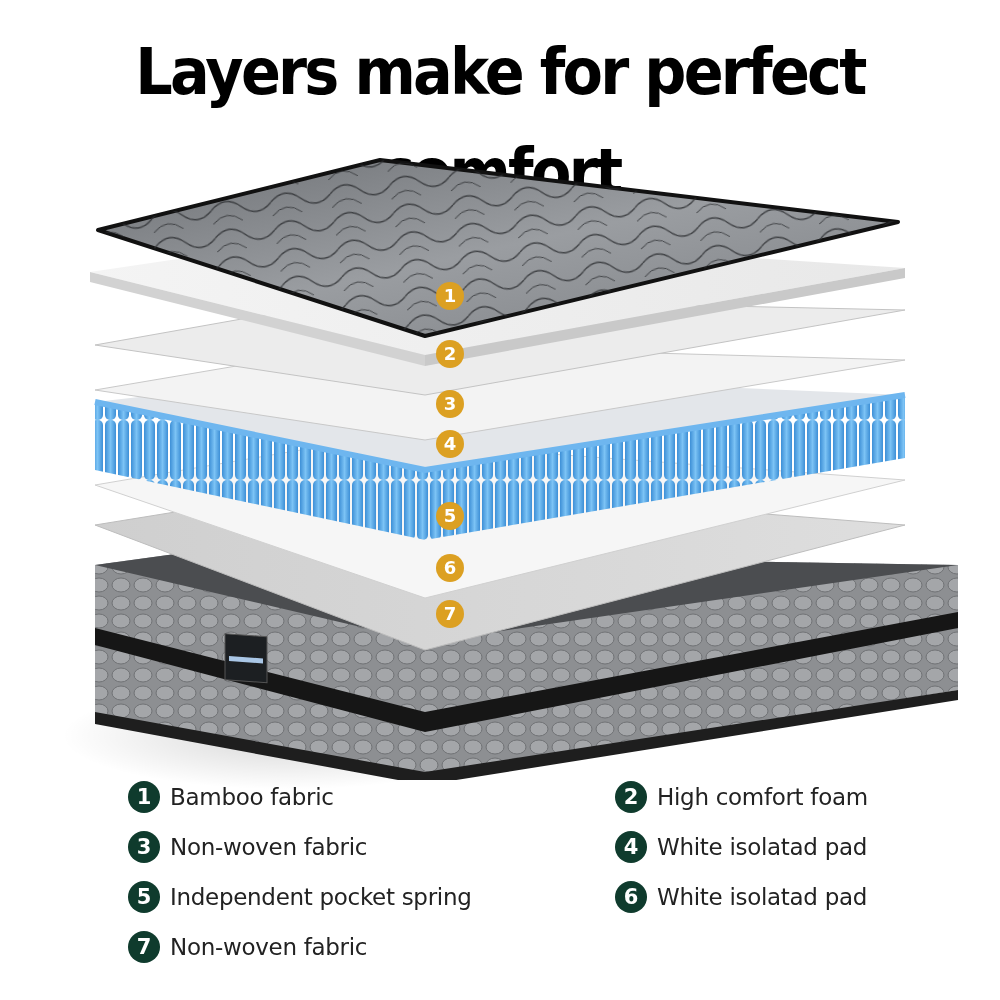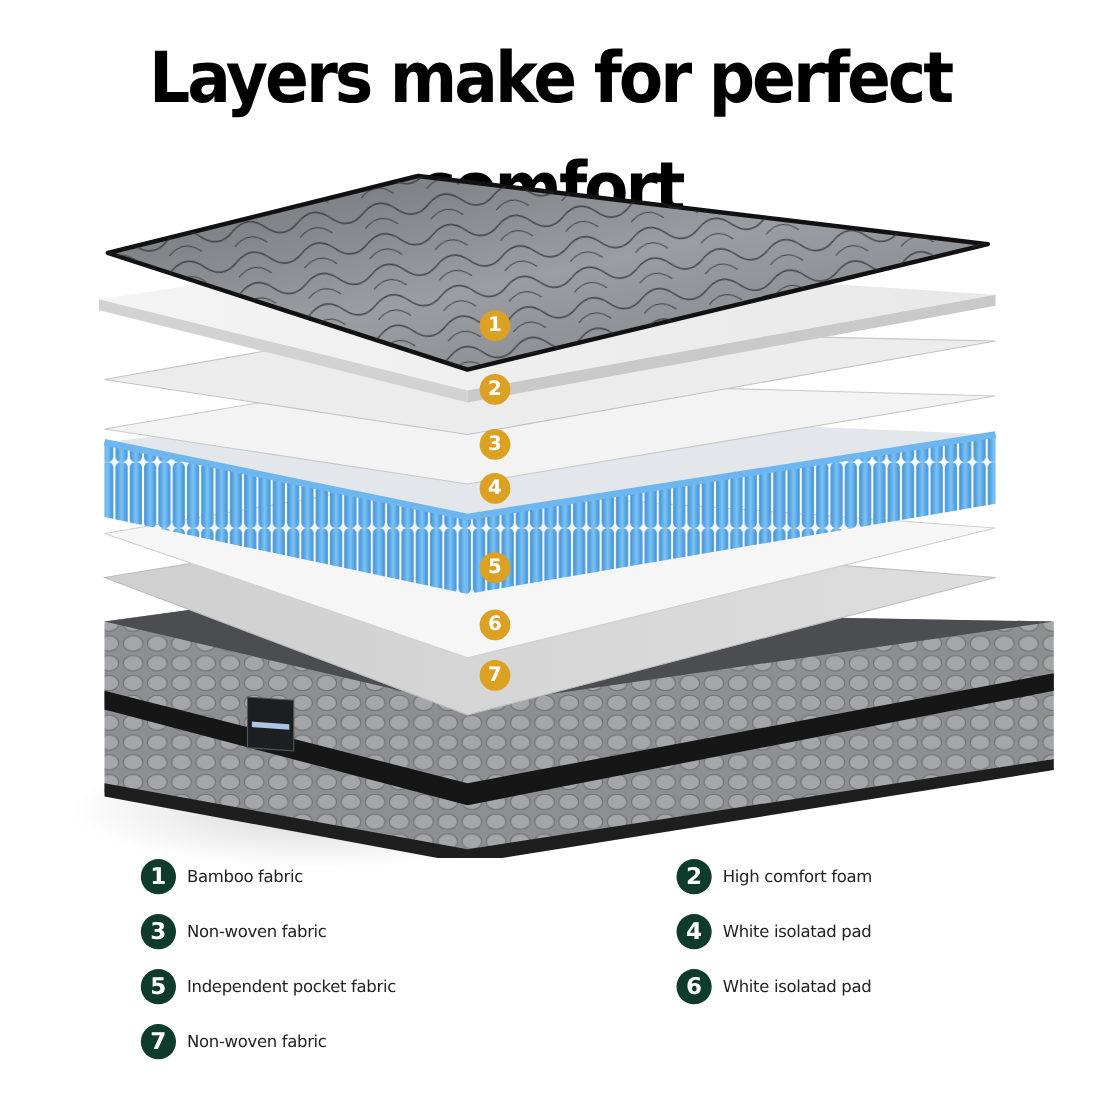--- a/index.html
+++ b/index.html
@@ -10,21 +10,21 @@
            letter-spacing: -3px; color: #000; line-height: 100px; transform: scaleX(0.92); }
   .illustration { position: absolute; left: 0; top: 0; width: 1000px; height: 780px; }
   .badge { position: absolute; width: 28px; height: 28px; border-radius: 50%;
            background: #dca022; color: #fff; font-family: "DejaVu Sans", sans-serif;
            font-weight: bold; font-size: 18px; line-height: 28px; text-align: center; }
   .legend { position: absolute; left: 0; top: 775px; width: 1000px; height: 220px; }
   .legend-item { position: absolute; display: flex; align-items: center; height: 40px; }
   .legend-num { width: 32px; height: 32px; border-radius: 50%; background: #0f3b2d; color: #fff;
                 font-family: "DejaVu Sans", sans-serif; font-weight: bold; font-size: 21px;
                 line-height: 32px; text-align: center; margin-right: 10px; flex: none; }
-  .legend-label { font-family: "DejaVu Sans", sans-serif; font-size: 15px; color: #222;
+  .legend-label { font-family: "DejaVu Sans", sans-serif; font-size: 23px; color: #222;
                   letter-spacing: -0.3px; white-space: nowrap; }
   .floor-shadow { position: absolute; left: 60px; top: 700px; width: 380px; height: 90px;
                   background: radial-gradient(ellipse at 60% 40%, rgba(0,0,0,0.16), rgba(0,0,0,0) 70%); }
 </style>
 </head>
 <body>
 
 <div class="title">Layers make for perfect comfort</div>
 
 <div class="floor-shadow"></div>
@@ -118,21 +118,21 @@
   <div class="legend-item" style="left:128px;top:52px;">
     <div class="legend-num">3</div>
     <div class="legend-label">Non-woven fabric</div>
   </div>
   <div class="legend-item" style="left:615px;top:52px;">
     <div class="legend-num">4</div>
     <div class="legend-label">White isolatad pad</div>
   </div>
   <div class="legend-item" style="left:128px;top:102px;">
     <div class="legend-num">5</div>
-    <div class="legend-label">Independent pocket fabric</div>
+    <div class="legend-label">Independent pocket spring</div>
   </div>
   <div class="legend-item" style="left:615px;top:102px;">
     <div class="legend-num">6</div>
     <div class="legend-label">White isolatad pad</div>
   </div>
   <div class="legend-item" style="left:128px;top:152px;">
     <div class="legend-num">7</div>
     <div class="legend-label">Non-woven fabric</div>
   </div>
 </div>

